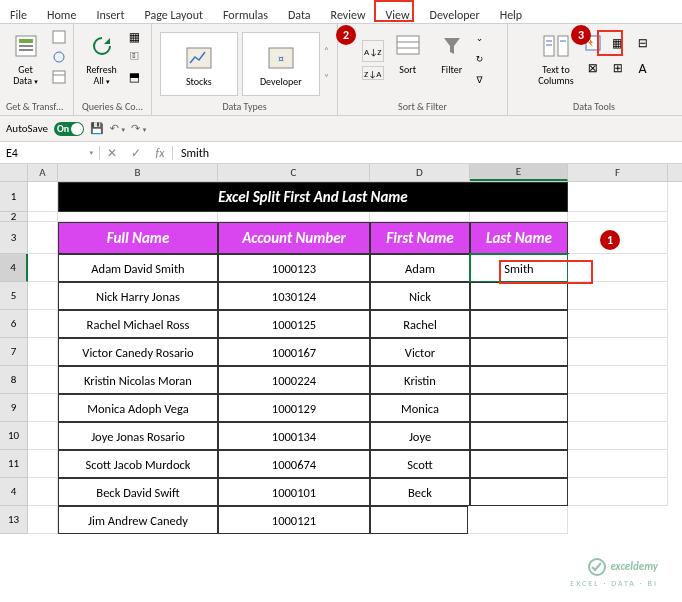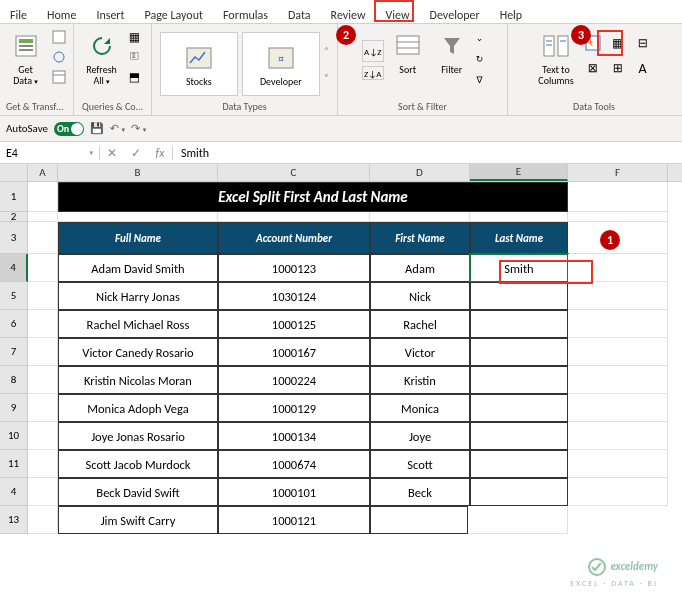--- a/index.html
+++ b/index.html
@@ -44,21 +44,21 @@
 .col-h { border-right: 1px solid #ccc; text-align: center; font-size: 11px; color: #333; display: flex; align-items: center; justify-content: center; }
 .col-h.sel { background: #d2d2d2; border-bottom:2px solid #107c41; }
 .rows { }
 .row { display: flex; height: 28px; }
 .row-h { width: 28px; border-right: 1px solid #ccc; border-bottom: 1px solid #ccc; background: #e6e6e6; text-align: center; font-size: 11px; display: flex; align-items: center; justify-content: center; }
 .row-h.sel { background: #d2d2d2; border-right:2px solid #107c41; }
 .cell { border-right: 1px solid #e0e0e0; border-bottom: 1px solid #e0e0e0; padding: 0 4px; display: flex; align-items: center; justify-content: center; font-size: 12.5px; background: #fff; overflow:hidden;}
 .cell.sel { outline: 2px solid #107c41; outline-offset: -1px; }
 
 .title-row .cell.merged { background: #000000; color: #fff; font-weight: bold; font-style: italic; font-size: 15px; border:1px solid #333; }
-.header-row .cell.th { background: #0c4a6e; color: #fff; font-weight: bold; font-style: italic; font-size: 11px; border: 1px solid #333; }
+.header-row .cell.th { background: #d946ef; color: #fff; font-weight: bold; font-style: italic; font-size: 15px; border: 1px solid #333; }
 .data-cell { border: 1px solid #333 !important; font-family: Calibri, sans-serif;}
 .row.short { height: 10px; }
 
 
 .wA { width: 30px; } .wB { width: 160px; } .wC { width: 152px; } .wD { width: 100px; } .wE { width: 98px; } .wF { width: 100px; }
 
 
 .watermark { position: absolute; bottom: 14px; right: 24px; opacity: 0.45; font-size: 11px; color: #107c41; font-weight: bold; font-style: italic; text-align: right; }
 .watermark .sub { font-size: 8px; letter-spacing: 2px; font-weight: normal; font-style: normal; }
 </style>
@@ -370,21 +370,21 @@
         <div class="cell wA"></div>
         <div class="cell data-cell wB">Beck David Swift</div>
         <div class="cell data-cell wC">1000101</div>
         <div class="cell data-cell wD">Beck</div>
         <div class="cell data-cell wE"></div>
         <div class="cell wF"></div>
       </div>
       <div class="row">
         <div class="row-h">13</div>
         <div class="cell wA"></div>
-        <div class="cell data-cell wB">Jim Swift Carry</div>
+        <div class="cell data-cell wB">Jim Andrew Canedy</div>
         <div class="cell data-cell wC">1000121</div>
         <div class="cell data-cell wE"></div>
         <div class="cell wF"></div>
       </div>
     </div>
 </div>
 
 <div class="callout-box" style="left:374px;top:0px;width:40px;height:22px"></div>
 <div class="callout-num" style="left:336px;top:25px">2</div>
 

